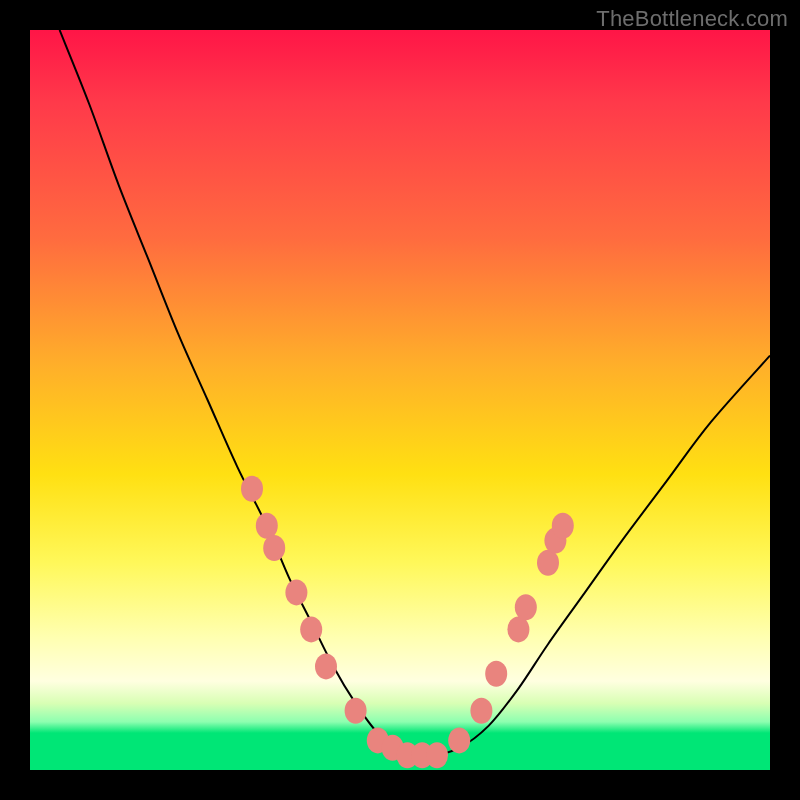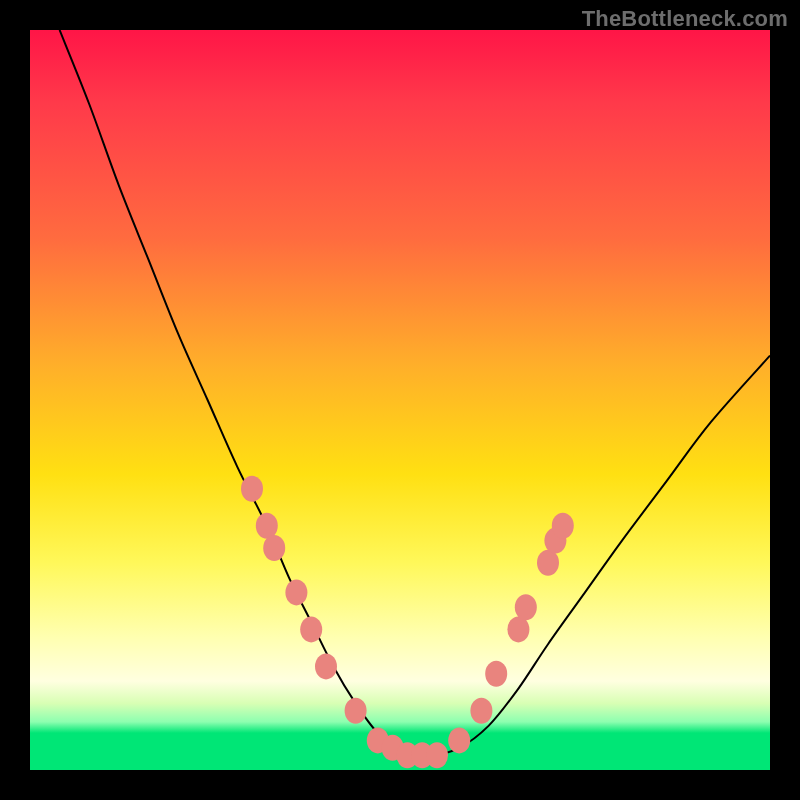--- a/index.html
+++ b/index.html
@@ -34,21 +34,21 @@
       #00e676 100%
     );
   }
   .watermark {
     position: absolute;
     top: 6px;
     right: 12px;
     color: #6d6d6d;
     font-size: 22px;
     letter-spacing: 0.2px;
-    font-weight: 700;
+    font-weight: 400;
   }
   svg.plot {
     position: absolute;
     left: 0;
     top: 0;
     width: 740px;
     height: 740px;
   }
   .curve {
     fill: none;

